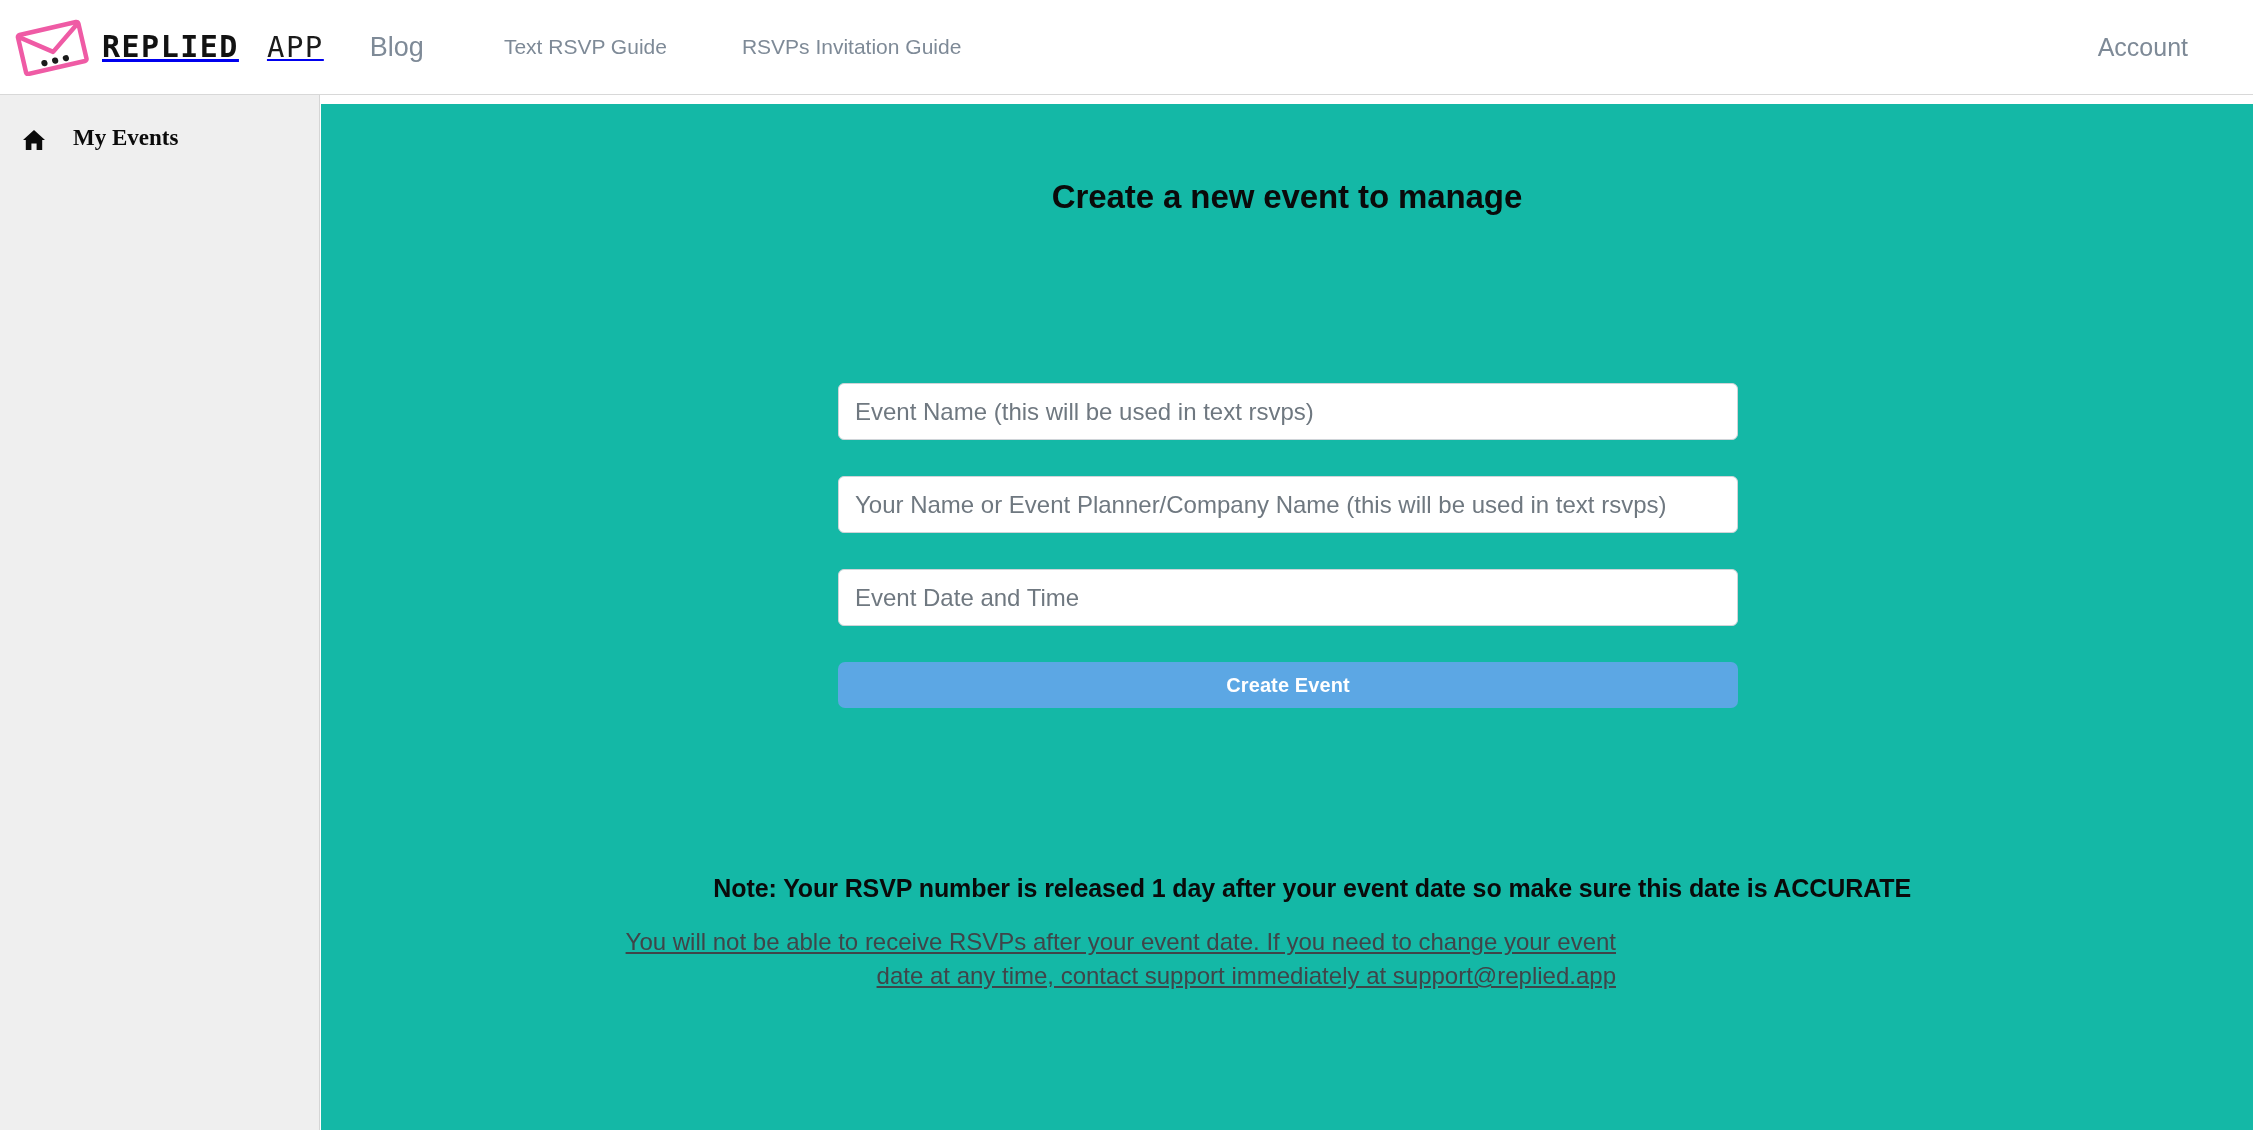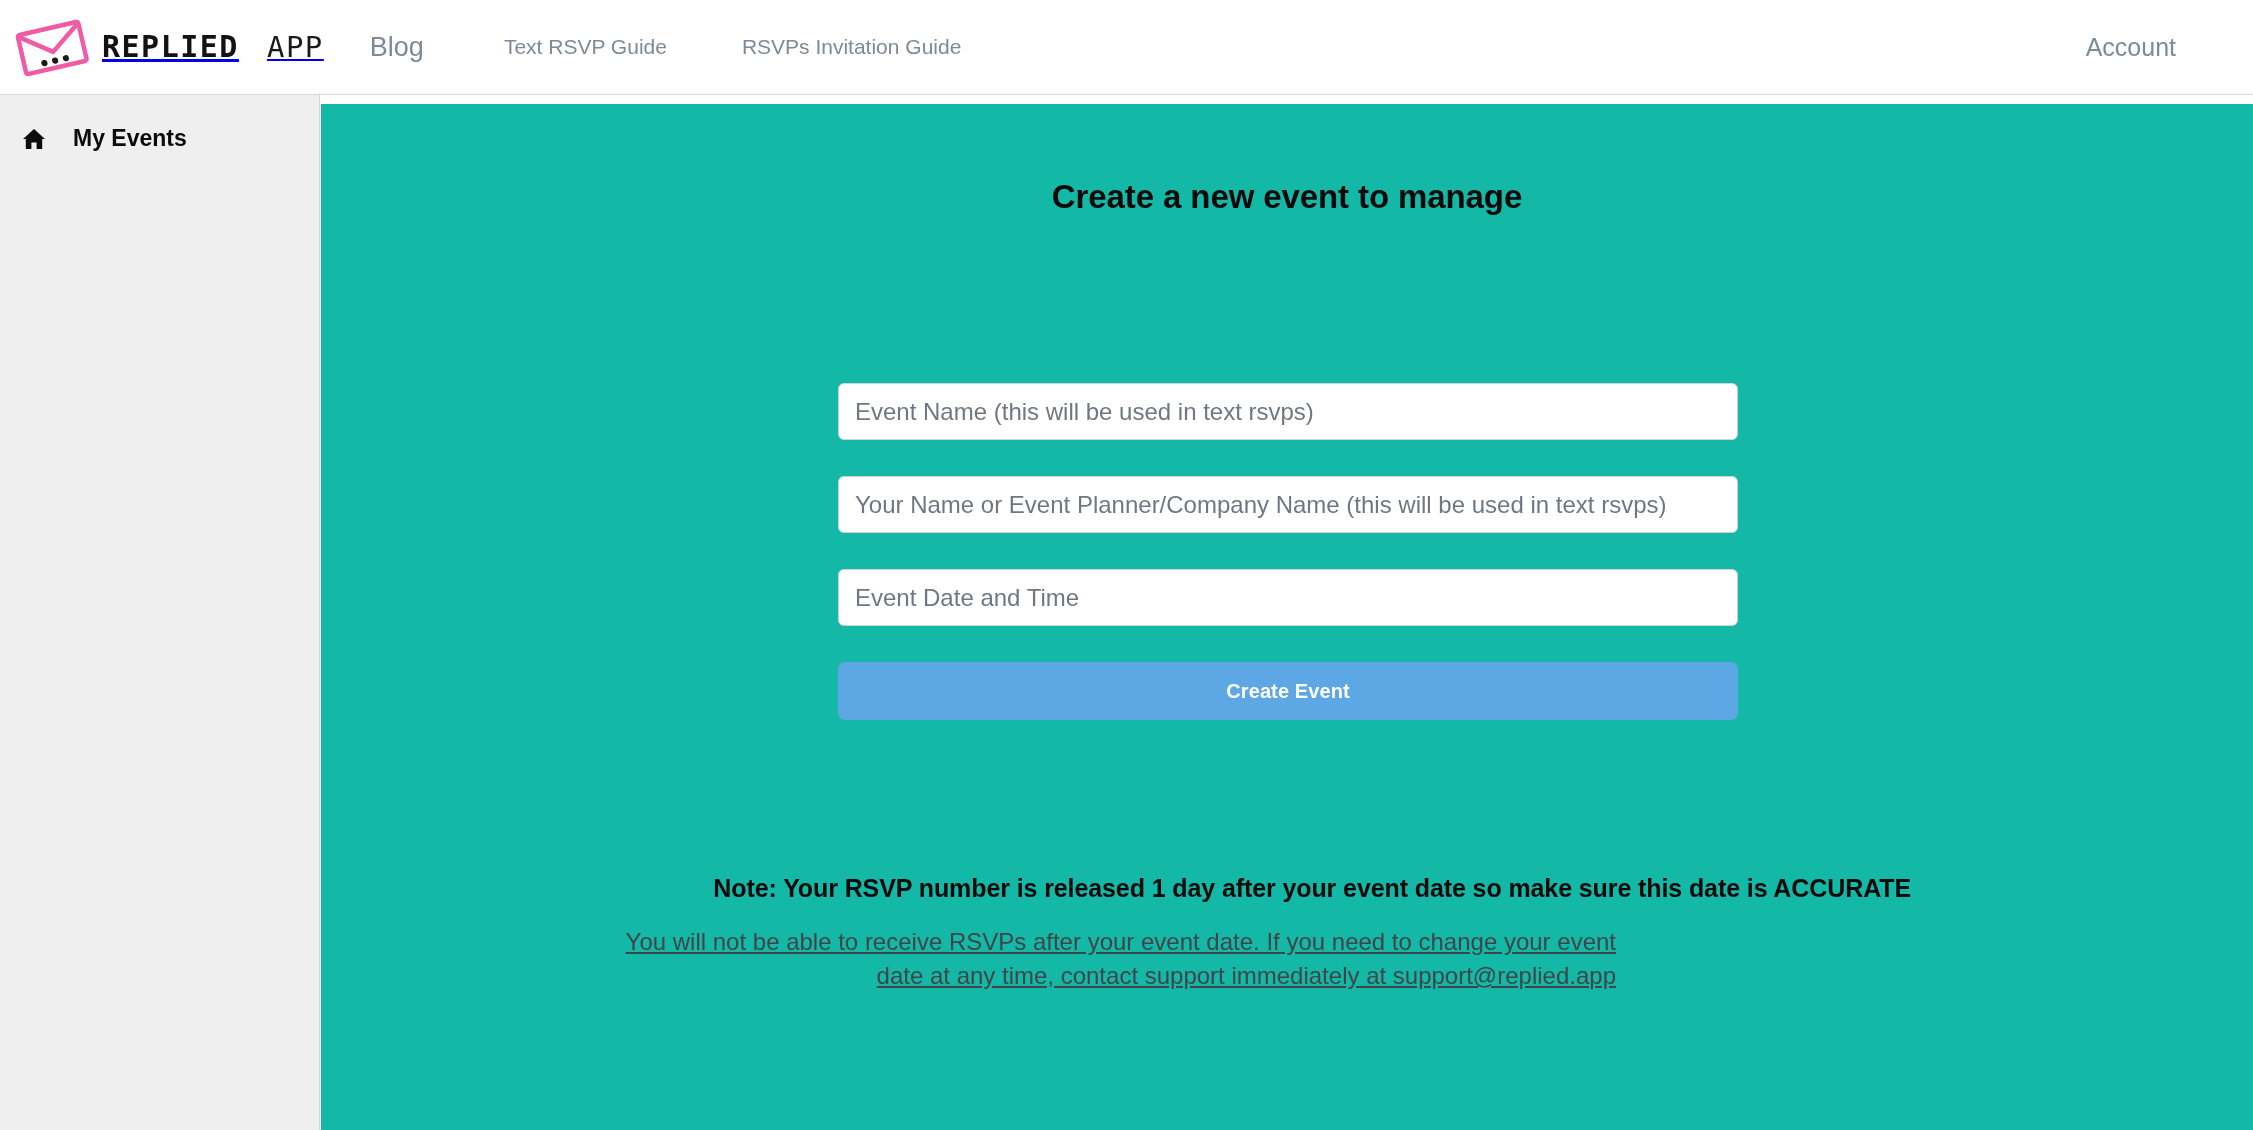--- a/index.html
+++ b/index.html
@@ -71,21 +71,21 @@
   .nav-link.primary {
     font-size: 27px;
     margin-right: 80px;
   }
   .nav-link.secondary {
     font-size: 21px;
     margin-right: 75px;
   }
   .account-link {
     position: absolute;
-    right: 77px;
+    right: 65px;
     top: 50%;
     transform: translateY(-50%);
     font-size: 25px;
     color: #7e8a97;
     text-decoration: none;
     cursor: pointer;
     white-space: nowrap;
   }
 
   
@@ -93,23 +93,24 @@
     position: absolute;
     top: 95px;
     left: 0;
     width: 320px;
     height: 1035px;
     background: #efefef;
     border-right: 1px solid #d5d5d5;
   }
   .sidebar-item {
     display: flex;
-    align-items: center;
+    align-items: flex-end;
     padding: 30px 0 0 22px;
     cursor: pointer;
+    font-family: Liberation Serif, serif;
   }
   .home-icon {
     width: 24px;
     height: 22px;
     flex: 0 0 auto;
     display: block;
   }
   .sidebar-label {
     margin-left: 27px;
     font-size: 23px;
@@ -156,21 +157,21 @@
     outline: none;
     margin-bottom: 36px;
   }
   .field::placeholder {
     color: #6f7880;
     opacity: 1;
   }
   .submit-btn {
     display: block;
     width: 900px;
-    height: 58px;
+    height: 46px;
     border: none;
     border-radius: 7px;
     background: #5ca7e4;
     color: #ffffff;
     font-family: "Liberation Sans", sans-serif;
     font-size: 20px;
     font-weight: 700;
     cursor: pointer;
     letter-spacing: 0.1px;
   }

